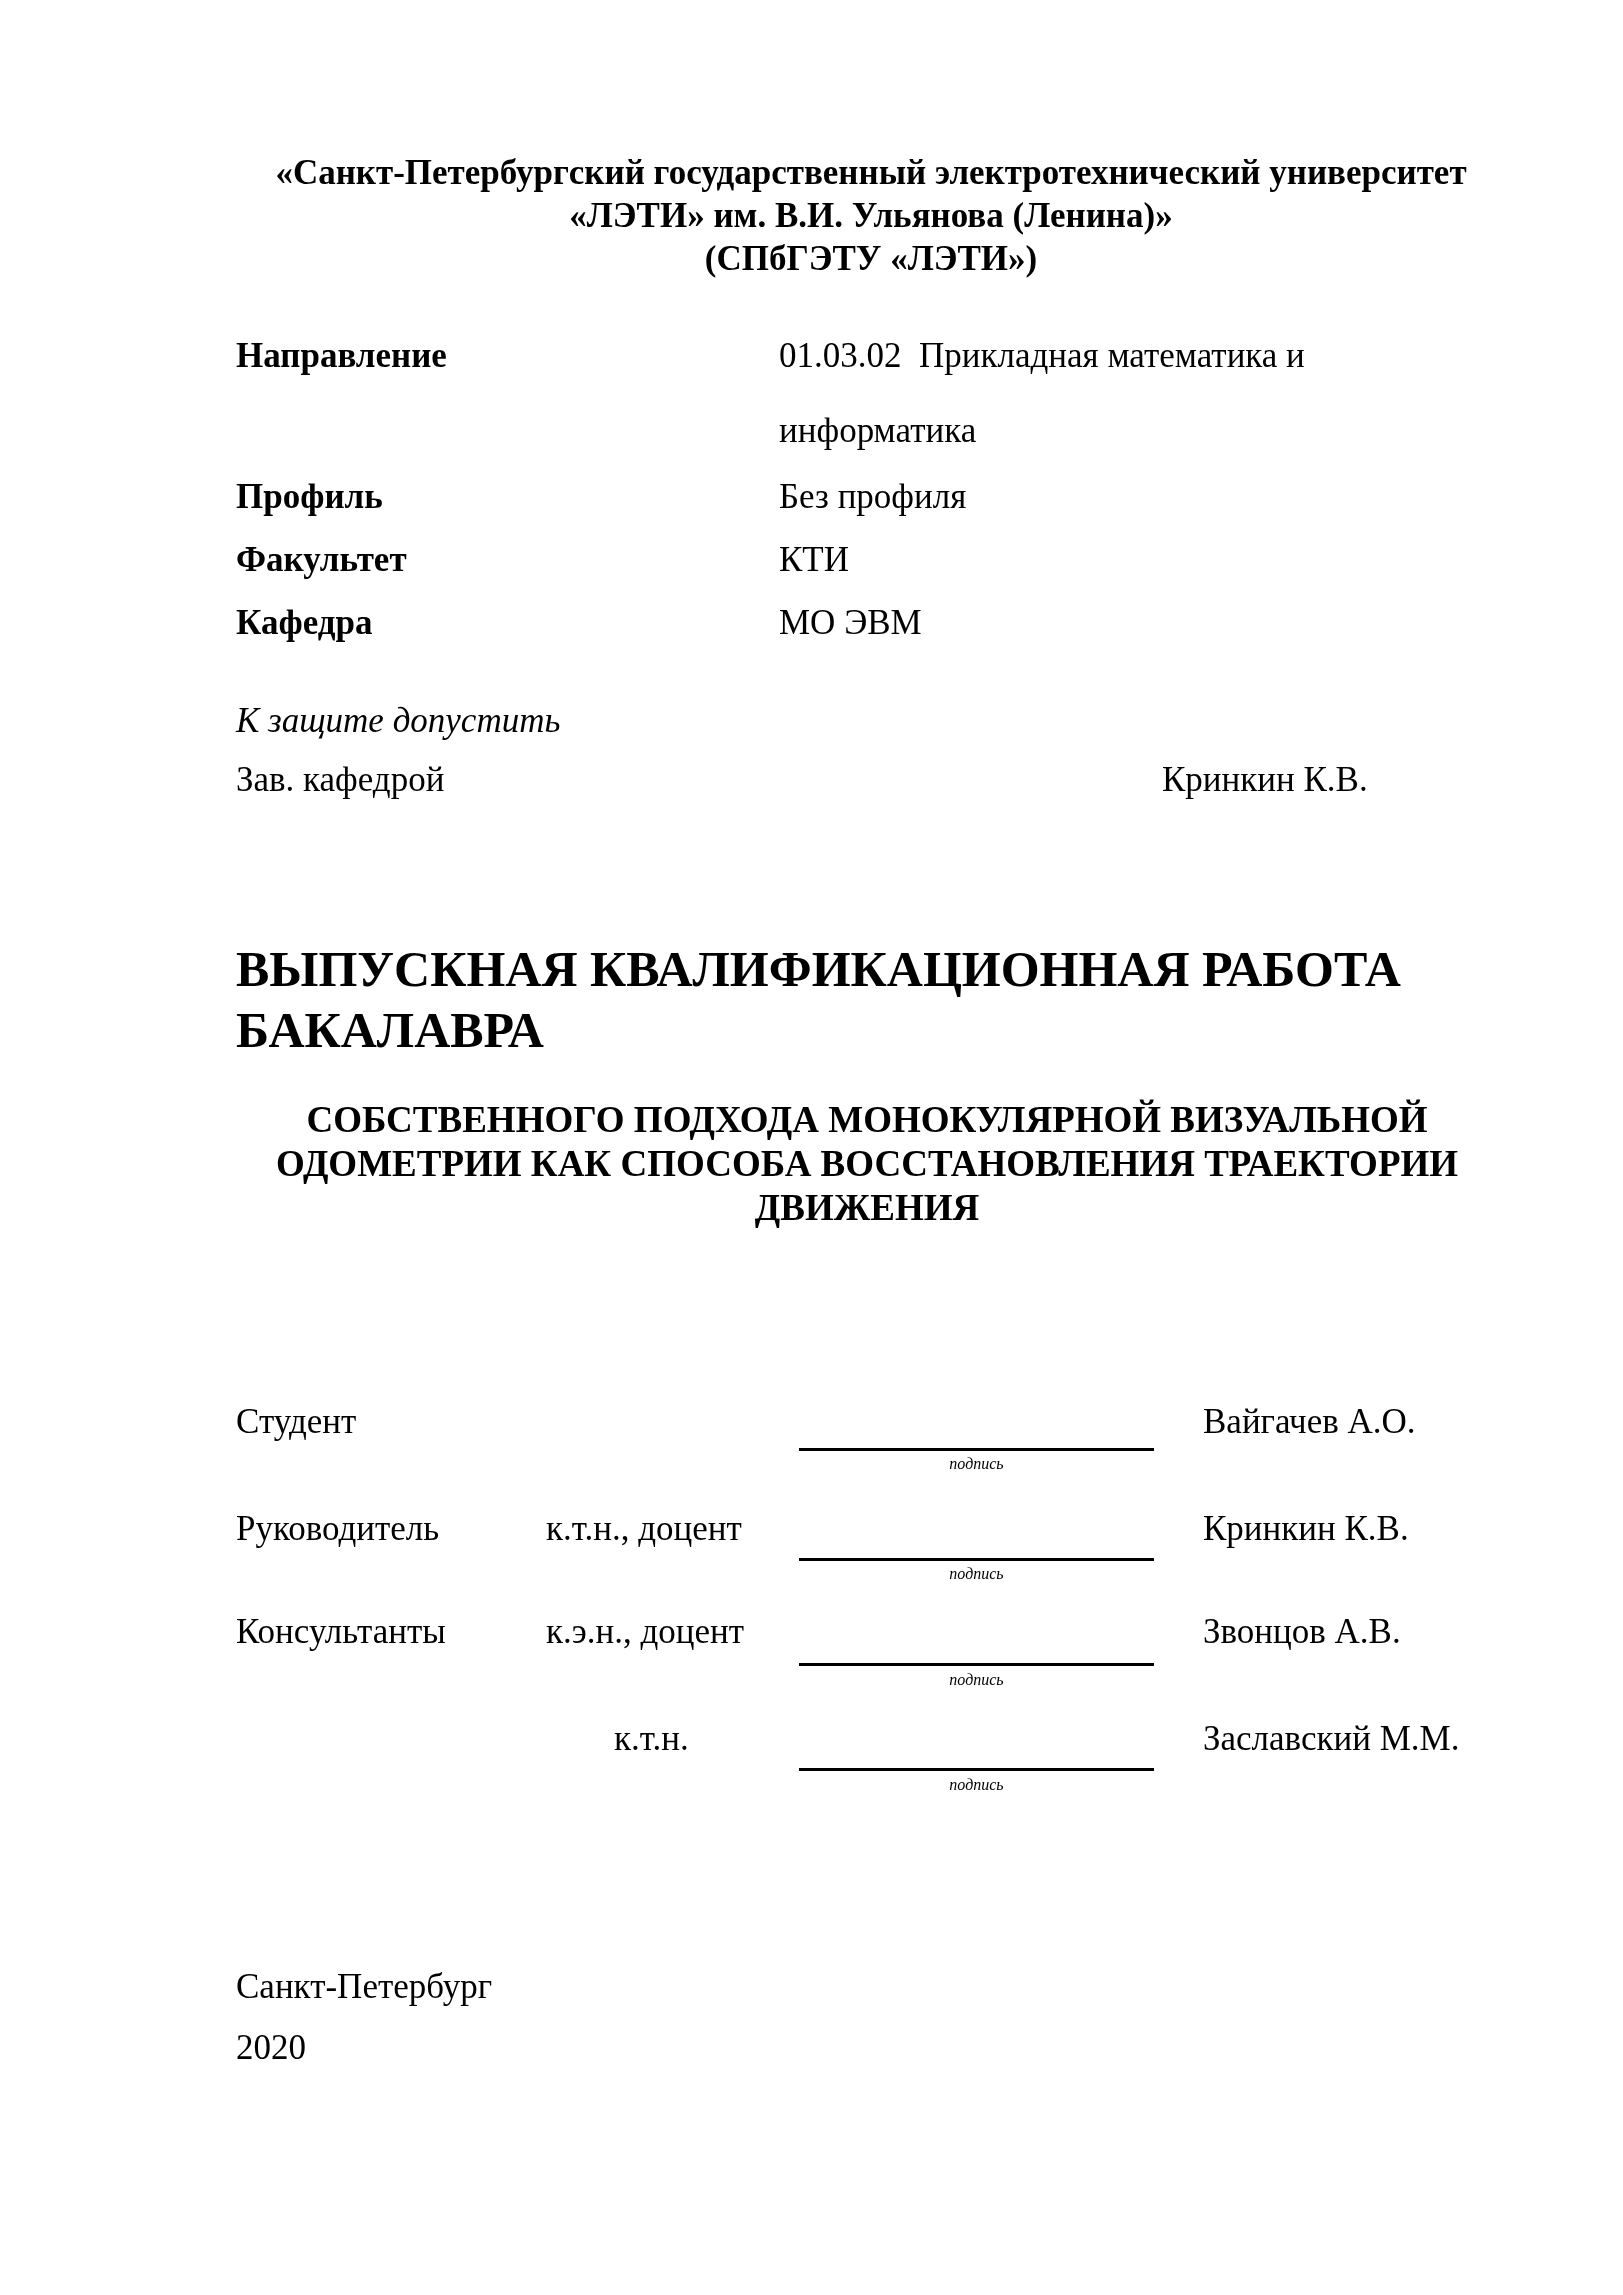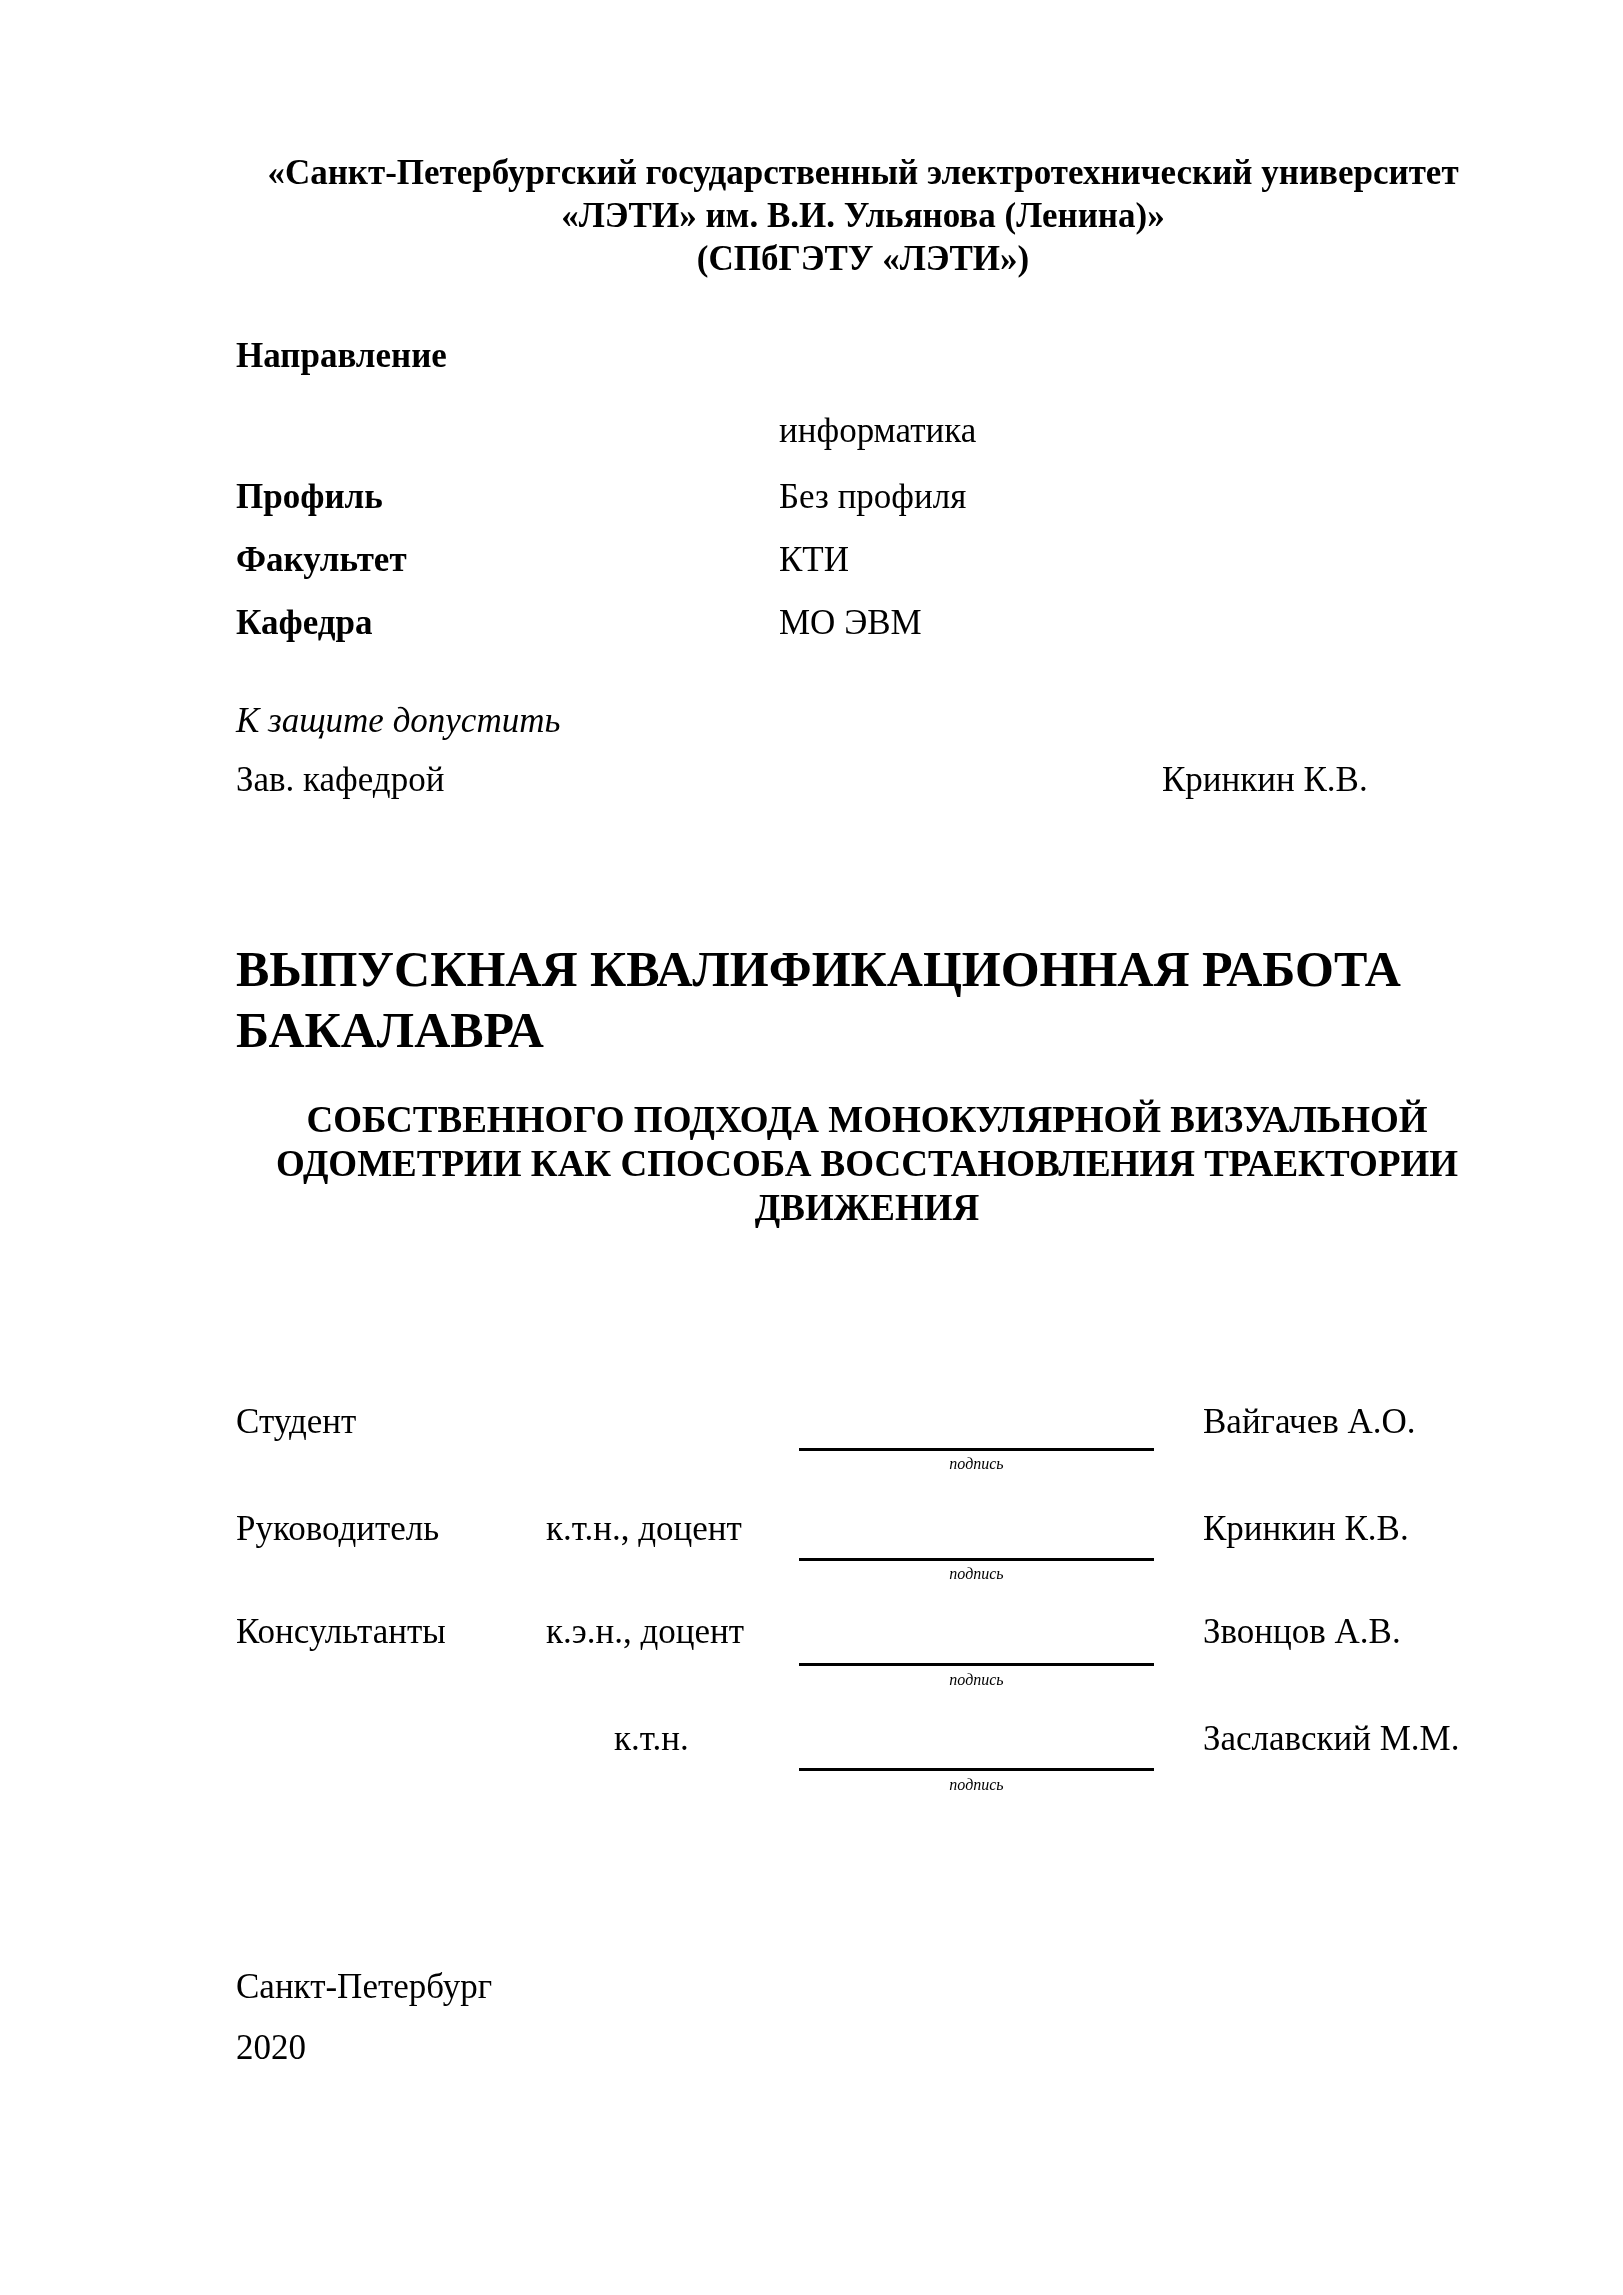--- a/index.html
+++ b/index.html
@@ -17,21 +17,21 @@
     font-family: "Liberation Serif", "DejaVu Serif", serif;
     overflow: hidden;
   }
   .abs { position: absolute; }
   .b { font-weight: bold; }
   .i { font-style: italic; }
 
   .fs-body { font-size: 35px; }
 
   .university-header {
-    left: 232px;
+    left: 240px;
     top: 151px;
     width: 1262px;
     line-height: 43px;
     text-align: center;
   }
 
   .field-label { left: 236px; }
   .field-value { left: 779px; white-space: pre-wrap; }
 
   .work-title {
@@ -86,20 +86,21 @@
 
 <div class="page">
 
   <div class="abs university-header b fs-body">
     <div>«Санкт-Петербургский государственный электротехнический университет</div>
     <div>«ЛЭТИ» им. В.И. Ульянова (Ленина)»</div>
     <div>(СПбГЭТУ «ЛЭТИ»)</div>
   </div>
 
   <div class="abs field-label b fs-body" style="top:336px">Направление</div>
+  <div class="abs field-value fs-body" style="top:336px">01.03.02  Прикладная математика и</div>
   <div class="abs field-value fs-body" style="top:411px">информатика</div>
 
   <div class="abs field-label b fs-body" style="top:477px">Профиль</div>
   <div class="abs field-value fs-body" style="top:477px">Без профиля</div>
 
   <div class="abs field-label b fs-body" style="top:540px">Факультет</div>
   <div class="abs field-value fs-body" style="top:540px">КТИ</div>
 
   <div class="abs field-label b fs-body" style="top:603px">Кафедра</div>
   <div class="abs field-value fs-body" style="top:603px">МО ЭВМ</div>

